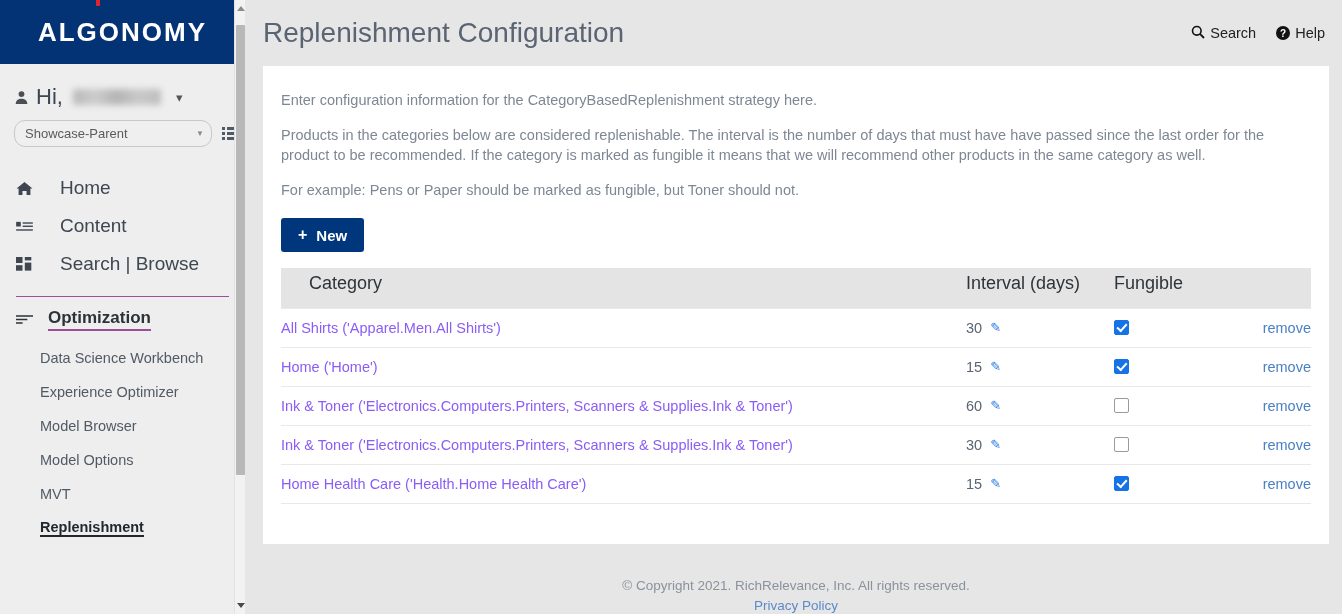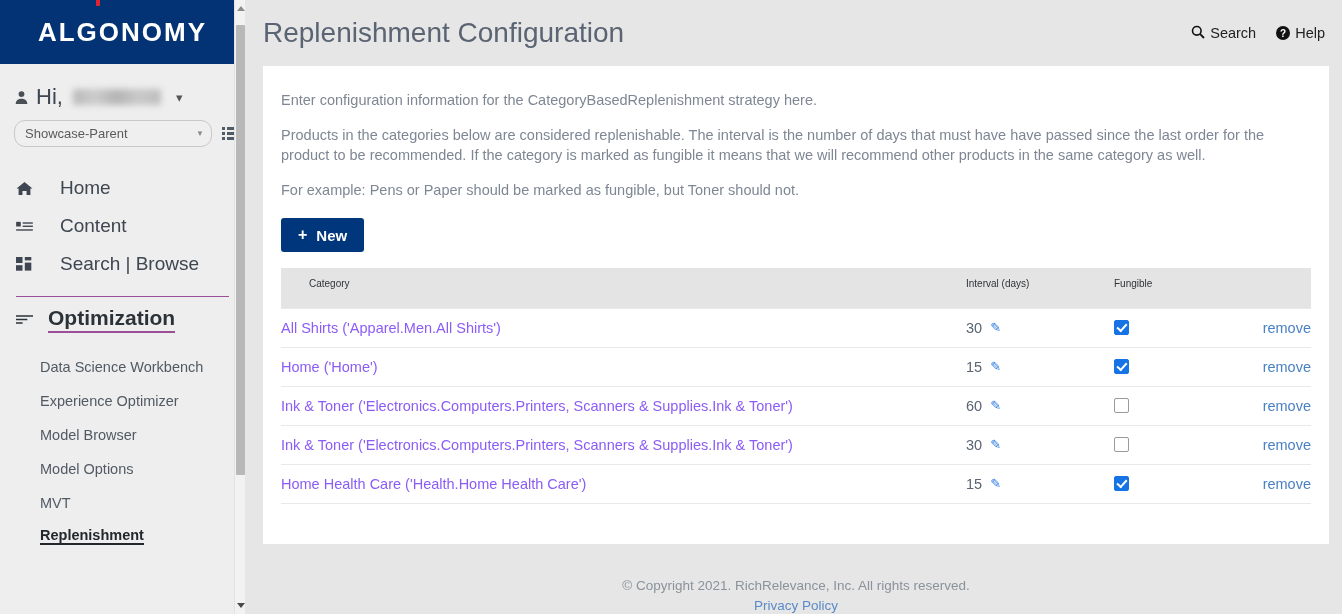--- a/index.html
+++ b/index.html
@@ -62,25 +62,25 @@
     padding: 0 0 0 16px; height: 38px;
     font-size: 19px; color: #3e4651; font-weight: 400; cursor: pointer;
   }
   .nav-ico { width: 20px; display: flex; align-items: center; justify-content: flex-start; color: #3e4651; }
   .divider { height: 1px; background: #9b4f96; margin: 13px 16px 0 16px; }
   .nav-section {
     display: flex; align-items: center; gap: 12px;
     padding: 0 0 0 16px; height: 44px; cursor: pointer;
   }
   .nav-section-label {
-    font-size: 21px; color: #2c3338; font-weight: 700;
+    font-size: 17px; color: #2c3338; font-weight: 700;
     border-bottom: 2px solid #9b4f96; padding-bottom: 1px;
   }
   .sub-item {
-    padding-left: 40px; height: 34px; display: flex; align-items: flex-end;
+    padding-left: 40px; height: 34px; display: flex; align-items: center;
     font-size: 14.5px; color: #515a64; cursor: pointer;
   }
   .sub-item.active { font-weight: 700; color: #22272c; }
   .sub-item.active span { border-bottom: 2px solid #22272c; }
 
   
   .sb-track {
     position: absolute; right: 0; top: 0; width: 11px; height: 614px;
     background: #f2f2f2; border-left: 1px solid #e2e2e2;
   }
@@ -130,21 +130,21 @@
     background: #00377c; color: #fff; border: none; border-radius: 3px;
     height: 34px; padding: 0 17px; font-size: 15px; font-weight: 600;
     display: inline-flex; align-items: center; gap: 9px; cursor: pointer;
     font-family: "Liberation Sans", sans-serif; margin-bottom: 16px;
   }
   .btn-new .plus { font-size: 16px; font-weight: 700; }
 
   table.grid { width: 1030px; border-collapse: collapse; table-layout: fixed; }
   table.grid thead th {
     background: #e4e4e4; text-align: left; font-weight: 400;
-    font-size: 10px; color: #2f3439; padding: 4px 0 12px 0; height: 40px;
+    font-size: 18px; color: #2f3439; padding: 4px 0 12px 0; height: 40px;
     border: none;
   }
   table.grid thead th.c-cat { padding-left: 28px; }
   table.grid tbody td {
     border-top: 1px solid #e9e9e9; border-bottom: 1px solid #e9e9e9;
     height: 39px; font-size: 14.5px; color: #5a6472; padding: 0;
     vertical-align: middle;
   }
   td.c-cat { padding-left: 28px; }
   td.c-cat a { color: #8b5cf6; text-decoration: none; cursor: pointer; }

